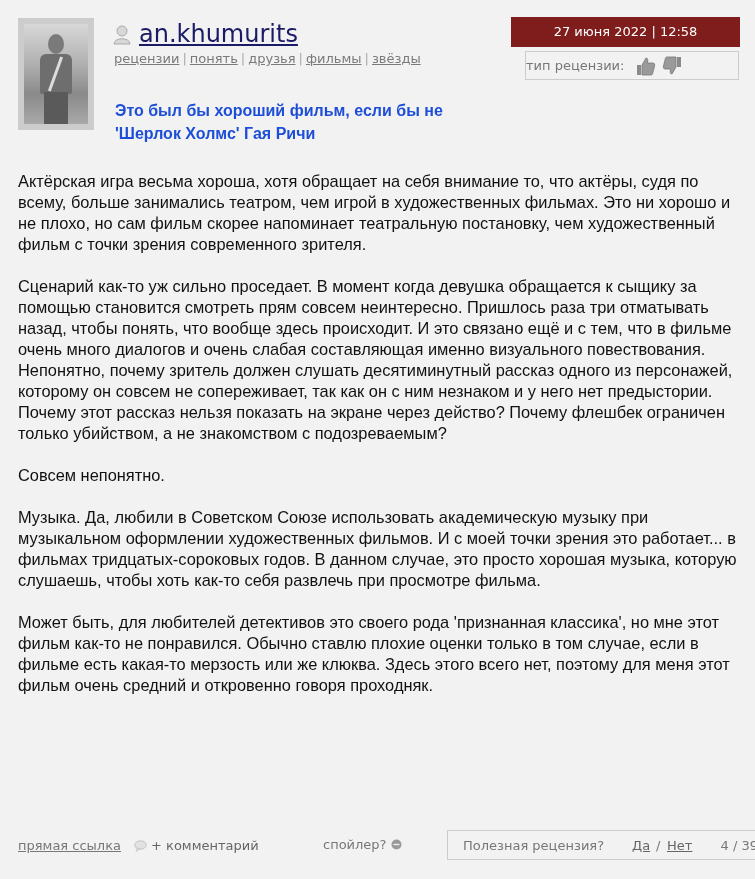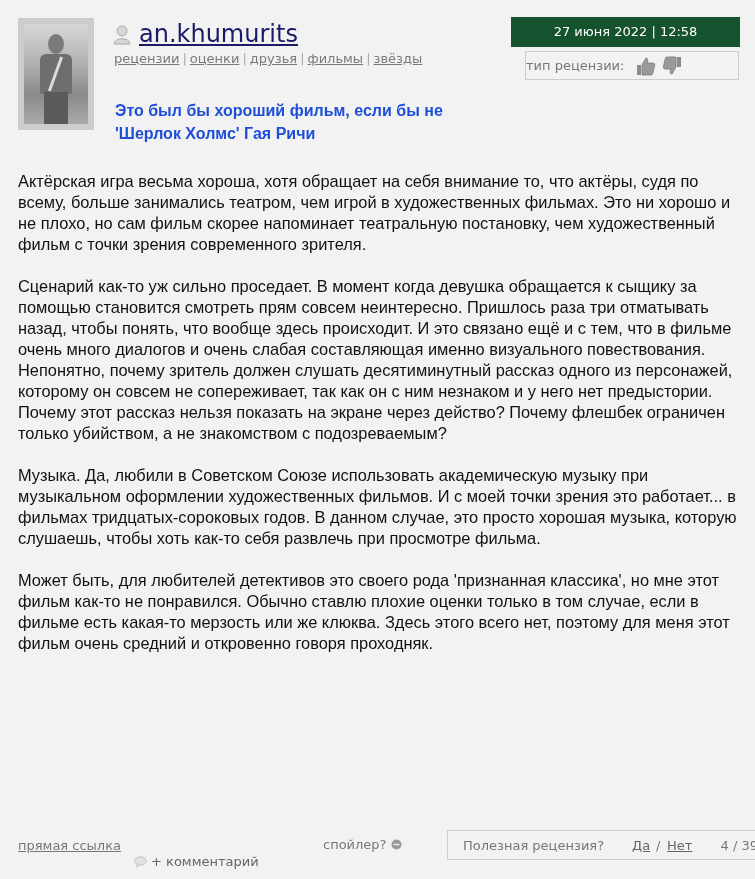--- a/index.html
+++ b/index.html
@@ -42,21 +42,21 @@
   .profile-links a { color: #7a7a7a; text-decoration: underline; cursor: pointer; margin-top: 8px; }
   .profile-links .sep { color: #aaa; margin: 0 3px; }
 
   .review-title {
     position: absolute; left: 115px; top: 99px; width: 360px;
     font-size: 16px; font-weight: bold; color: #1d4ed8; line-height: 23px;
   }
 
   .date-box {
     position: absolute; left: 511px; top: 17px; width: 229px; height: 30px;
-    background: #14532d; color: #fff;
+    background: #7f1d1d; color: #fff;
     font-family: "DejaVu Sans", sans-serif; font-size: 13px;
     text-align: center; line-height: 30px;
   }
   .type-box {
     position: absolute; left: 525px; top: 51px; width: 214px; height: 29px;
     border: 1px solid #cccccc; box-sizing: border-box;
     font-family: "DejaVu Sans", sans-serif; font-size: 13px; color: #777;
     display: flex; align-items: center; padding-left: 0;
   }
   .type-box .thumbs { display:flex; gap:6px; margin-left: 10px; }
@@ -70,21 +70,21 @@
 
   .footer {
     position: absolute; left: 0; top: 830px; width: 755px; height: 30px;
     font-family: "DejaVu Sans", sans-serif; font-size: 13px; color: #777; padding-left: 20px;
   }
   .direct-link {
     position: absolute; left: 18px; top: 8px; color: #777; text-decoration: underline; cursor: pointer;
   }
   .comment-link {
     position: absolute; left: 134px; top: 8px; color: #666; cursor: pointer;
-    display: flex; align-items: center; gap: 4px; margin-top: 16px;
+    display: flex; align-items: center; gap: 4px;
   }
   .spoiler {
     position: absolute; left: 323px; top: 7px; color: #777; display:flex; align-items:center; gap:4px; cursor:pointer;
   }
   .useful-box {
     position: absolute; left: 414px; top: 0px; width: 326px; height: 30px;
     border: 1px solid #cccccc; box-sizing: border-box;
     display: flex; align-items: center; margin-left: 33px;
   }
   .useful-q { margin-left: 15px; color: #777; }
@@ -105,21 +105,21 @@
   </div>
 </div>
 
 <svg class="user-icon" viewBox="0 0 18 20">
   <circle cx="9" cy="6" r="5" fill="#d8d8d8" stroke="#aaa" stroke-width="1"></circle>
   <path d="M1 19 C1 12 17 12 17 19 Z" fill="#d8d8d8" stroke="#aaa" stroke-width="1"></path>
 </svg>
 <a class="username">an.khumurits</a>
 
 <div class="profile-links">
-  <a>рецензии</a><span class="sep">|</span><a>оценки</a><span class="sep">|</span><a>друзья</a><span class="sep">|</span><a>фильмы</a><span class="sep">|</span><a>звёзды</a>
+  <a>рецензии</a><span class="sep">|</span><a>понять</a><span class="sep">|</span><a>друзья</a><span class="sep">|</span><a>фильмы</a><span class="sep">|</span><a>звёзды</a>
 </div>
 
 <div class="review-title">Это был бы хороший фильм, если бы не 'Шерлок Холмс' Гая Ричи</div>
 
 <div class="date-box">27 июня 2022 | 12:58</div>
 
 <div class="type-box">
   <span>тип рецензии:</span>
   <span class="thumbs">
     <svg class="thumb" viewBox="0 0 22 22">
@@ -129,20 +129,21 @@
     <svg class="thumb" viewBox="0 0 22 22">
       <path d="M15 2 h4 v10 h-4 z" fill="#8a8a8a"></path>
       <path d="M14 12 L10 19 C8 19 8 17 8.5 14 H3 C1.5 14 1 12.5 1.5 11 L3.5 3 C4 2 4.5 2 5.5 2 H14 Z" fill="#9a9a9a" stroke="#777" stroke-width="0.8"></path>
     </svg>
   </span>
 </div>
 
 <div class="body-text">
   <p>Актёрская игра весьма хороша, хотя обращает на себя внимание то, что актёры, судя по всему, больше занимались театром, чем игрой в художественных фильмах. Это ни хорошо и не плохо, но сам фильм скорее напоминает театральную постановку, чем художественный фильм с точки зрения современного зрителя.</p>
   <p>Сценарий как-то уж сильно проседает. В момент когда девушка обращается к сыщику за помощью становится смотреть прям совсем неинтересно. Пришлось раза три отматывать назад, чтобы понять, что вообще здесь происходит. И это связано ещё и с тем, что в фильме очень много диалогов и очень слабая составляющая именно визуального повествования. Непонятно, почему зритель должен слушать десятиминутный рассказ одного из персонажей, которому он совсем не сопереживает, так как он с ним незнаком и у него нет предыстории. Почему этот рассказ нельзя показать на экране через действо? Почему флешбек ограничен только убийством, а не знакомством с подозреваемым?</p>
+  <p>Совсем непонятно.</p>
   <p>Музыка. Да, любили в Советском Союзе использовать академическую музыку при музыкальном оформлении художественных фильмов. И с моей точки зрения это работает... в фильмах тридцатых-сороковых годов. В данном случае, это просто хорошая музыка, которую слушаешь, чтобы хоть как-то себя развлечь при просмотре фильма.</p>
   <p>Может быть, для любителей детективов это своего рода 'признанная классика', но мне этот фильм как-то не понравился. Обычно ставлю плохие оценки только в том случае, если в фильме есть какая-то мерзость или же клюква. Здесь этого всего нет, поэтому для меня этот фильм очень средний и откровенно говоря проходняк.</p>
 </div>
 
 <div class="footer">
   <a class="direct-link">прямая ссылка</a>
   <div class="comment-link">
     <svg width="13" height="12" viewBox="0 0 13 12">
       <ellipse cx="6.5" cy="5" rx="5.8" ry="4.2" fill="#e2e2e2" stroke="#bbb" stroke-width="0.8"></ellipse>
       <path d="M3 8 L2 11.5 L6 8.8 Z" fill="#e2e2e2" stroke="#bbb" stroke-width="0.6"></path>

